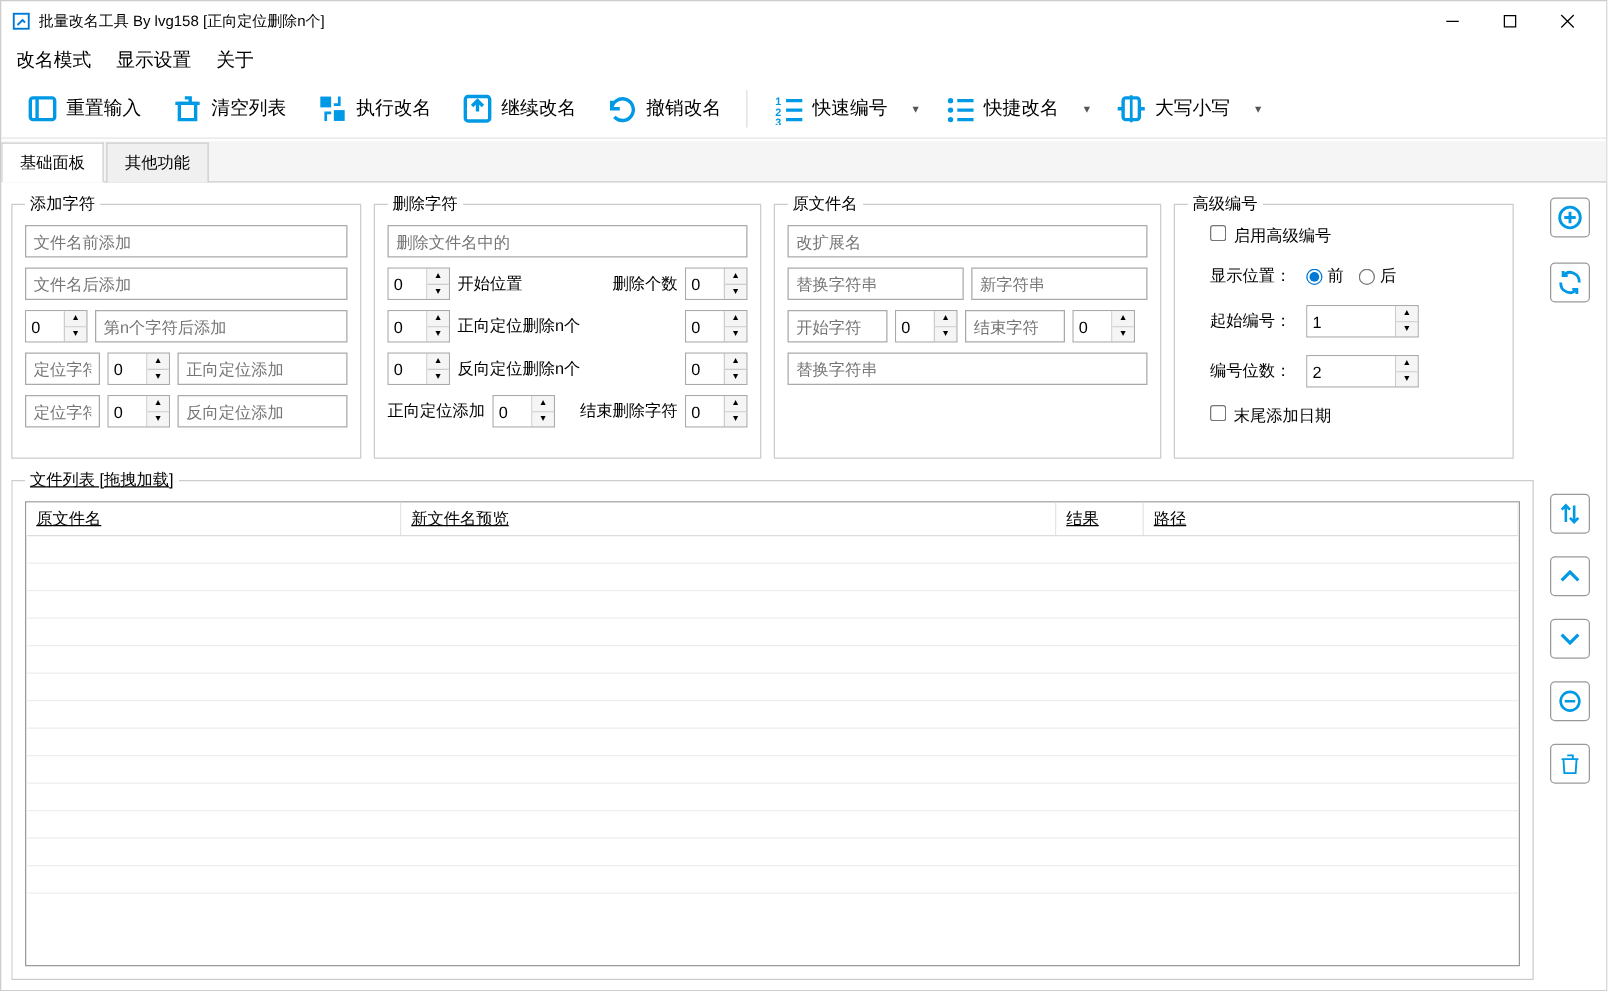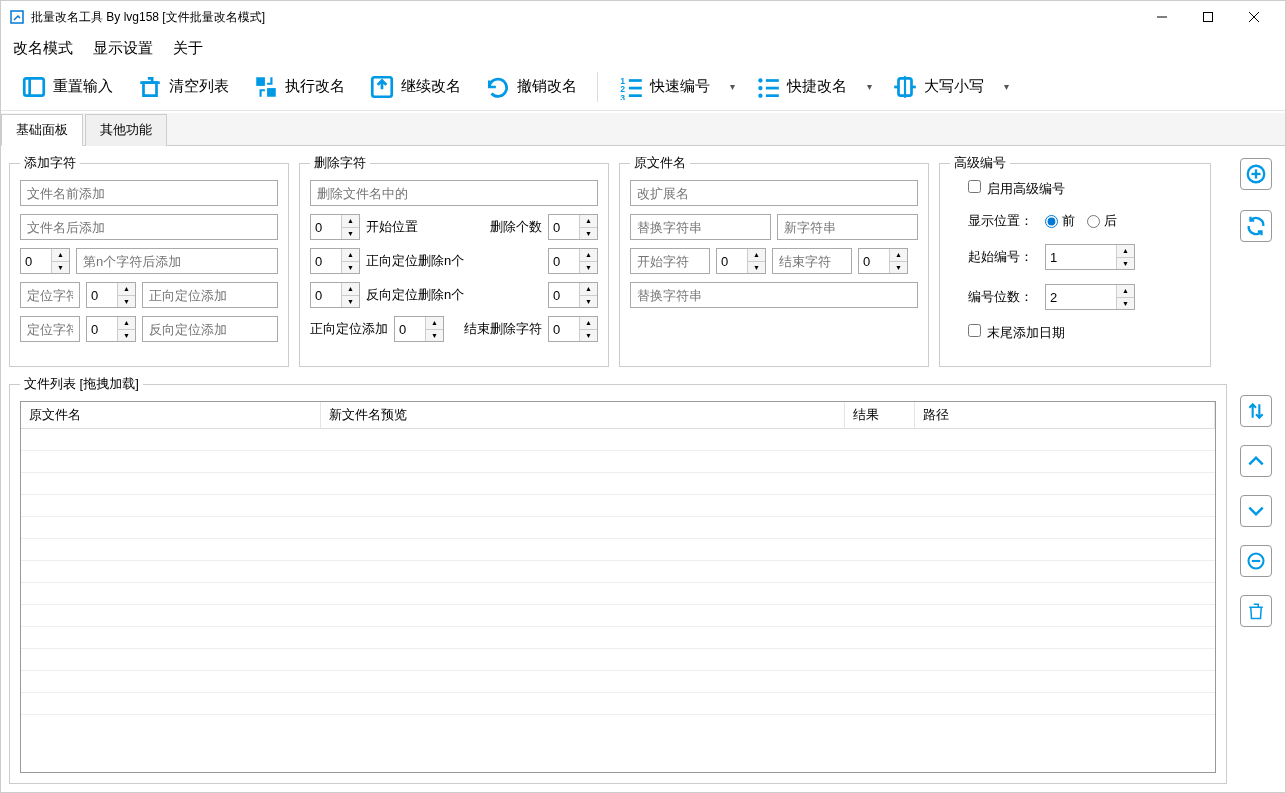--- a/index.html
+++ b/index.html
@@ -39,21 +39,21 @@
 .del-panel { width: 310px; }
 .rep-panel { width: 310px; }
 .num-panel { flex: 1; }
 .num-panel .row { display: flex; align-items: center; gap: 12px; margin-bottom: 14px; padding-left: 18px; }
 .num-panel .row2 { display: flex; align-items: center; gap: 12px; margin-bottom: 14px; padding-left: 18px; }
 .radio { display: flex; align-items: center; gap: 4px; }
 .radio input { accent-color: #0078d4; }
 .check { display: flex; align-items: flex-start; gap: 6px; }
 .sidebtns { width: 42px; display: flex; flex-direction: column; gap: 20px; align-items: center; padding-top: 4px; }
 .sidebtn { width: 32px; height: 32px; border: 1px solid #999; border-radius: 4px; display: flex; align-items: center; justify-content: center; cursor: pointer; background: #fff; }
-.filelist-wrap { flex: 1; display: flex; gap: 8px; overflow: hidden; }
+.filelist-wrap { flex: 1; display: flex; gap: 8px; overflow: hidden; text-decoration: underline; }
 .filelist-fieldset { flex: 1; display: flex; flex-direction: column; min-height: 0; }
 .table { flex: 1; border: 1px solid #999; background: #fff; overflow: hidden; display: flex; flex-direction: column; }
 .table .thead { display: flex; background: #fff; border-bottom: 1px solid #ddd; }
 .table .th { padding: 4px 8px; font-size: 13px; border-right: 1px solid #e5e5e5; }
 .table .tbody { flex: 1; }
 .table .trow { height: 22px; border-bottom: 1px solid #eee; }
 .col1 { width: 300px; }
 .col2 { flex: 1; }
 .col3 { width: 70px; }
 .col4 { width: 300px; }
@@ -66,21 +66,21 @@
 <body>
 
 <div class="window">
   <div class="titlebar">
     <span class="app-icon">
       <svg viewBox="0 0 16 16" width="16" height="16">
           <rect x="2" y="2" width="12" height="12" fill="none" stroke="#0078d4" stroke-width="1.5"></rect>
           <path d="M5 11 L9 7 L11 9" stroke="#0078d4" stroke-width="1.5" fill="none"></path>
         </svg>
     </span>
-    <span class="title">批量改名工具  By lvg158    [文件批量改名模式]</span>
+    <span class="title">批量改名工具  By lvg158    [正向定位删除n个]</span>
     <div class="winbtns">
       <div class="winbtn">
           <svg width="12" height="12" viewBox="0 0 12 12">
             <line x1="1" y1="6" x2="11" y2="6" stroke="#000" stroke-width="1"></line>
           </svg>
         </div>
       <div class="winbtn">
           <svg width="12" height="12" viewBox="0 0 12 12">
             <rect x="1.5" y="1.5" width="9" height="9" fill="none" stroke="#000" stroke-width="1"></rect>
           </svg>

